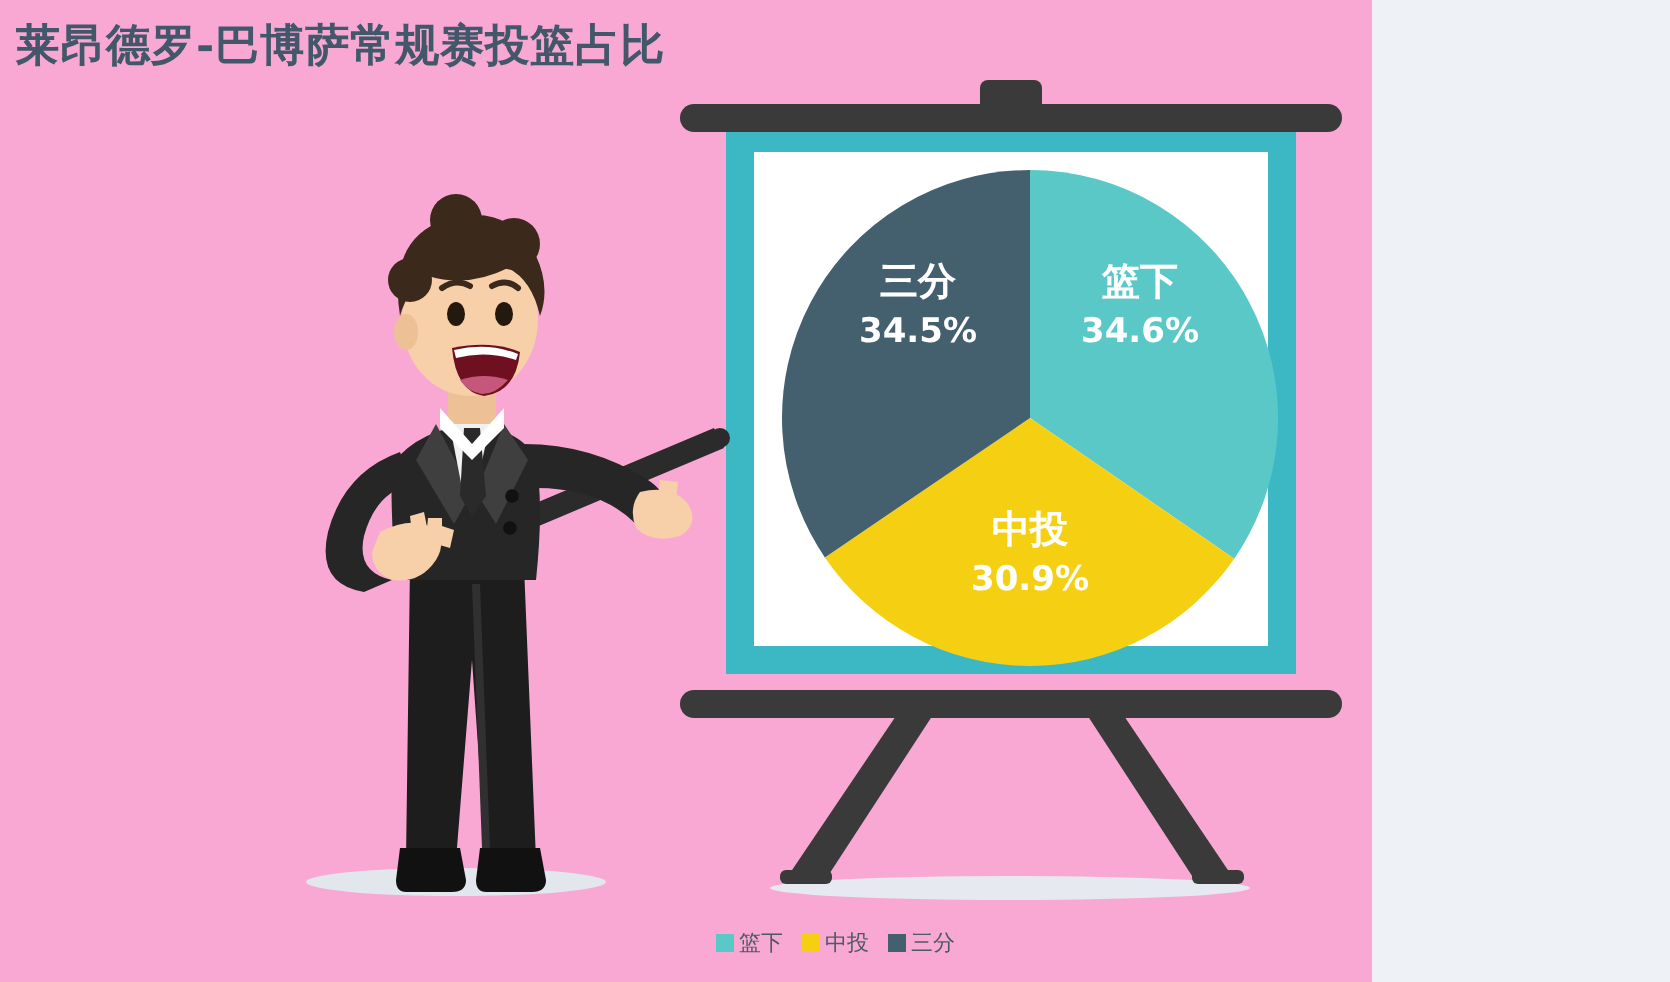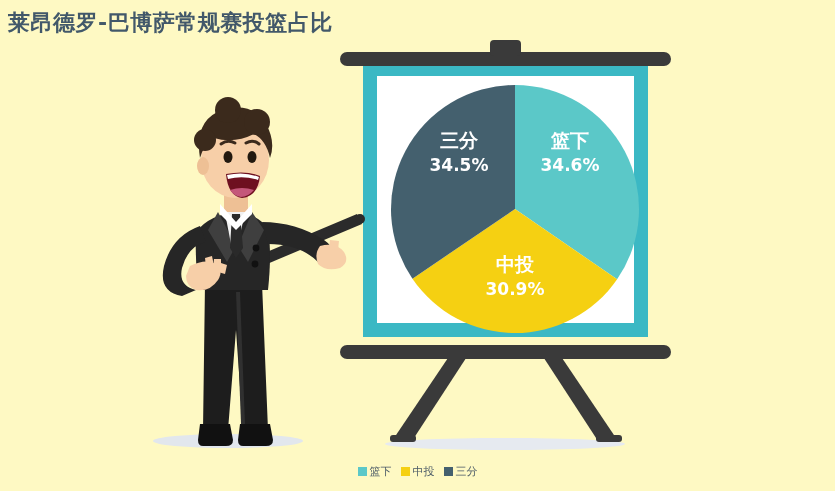--- a/index.html
+++ b/index.html
@@ -9,23 +9,23 @@
   body {
     width: 835px;
     height: 491px;
     background: #eef1f5;
     font-family: "Liberation Sans", "DejaVu Sans", sans-serif;
     overflow: hidden;
     position: relative;
   }
   #stage {
     position: relative;
-    width: 835px;
+    width: 686px;
     height: 491px;
-    background: #fef9c3;
+    background: #f9a8d4;
   }
   
   #page-title {
     position: absolute;
     left: 8px;
     top: 8px;
     font-family: "DejaVu Serif", "Liberation Serif", serif;
     font-size: 22px;
     font-weight: 700;
     color: #42586a;

